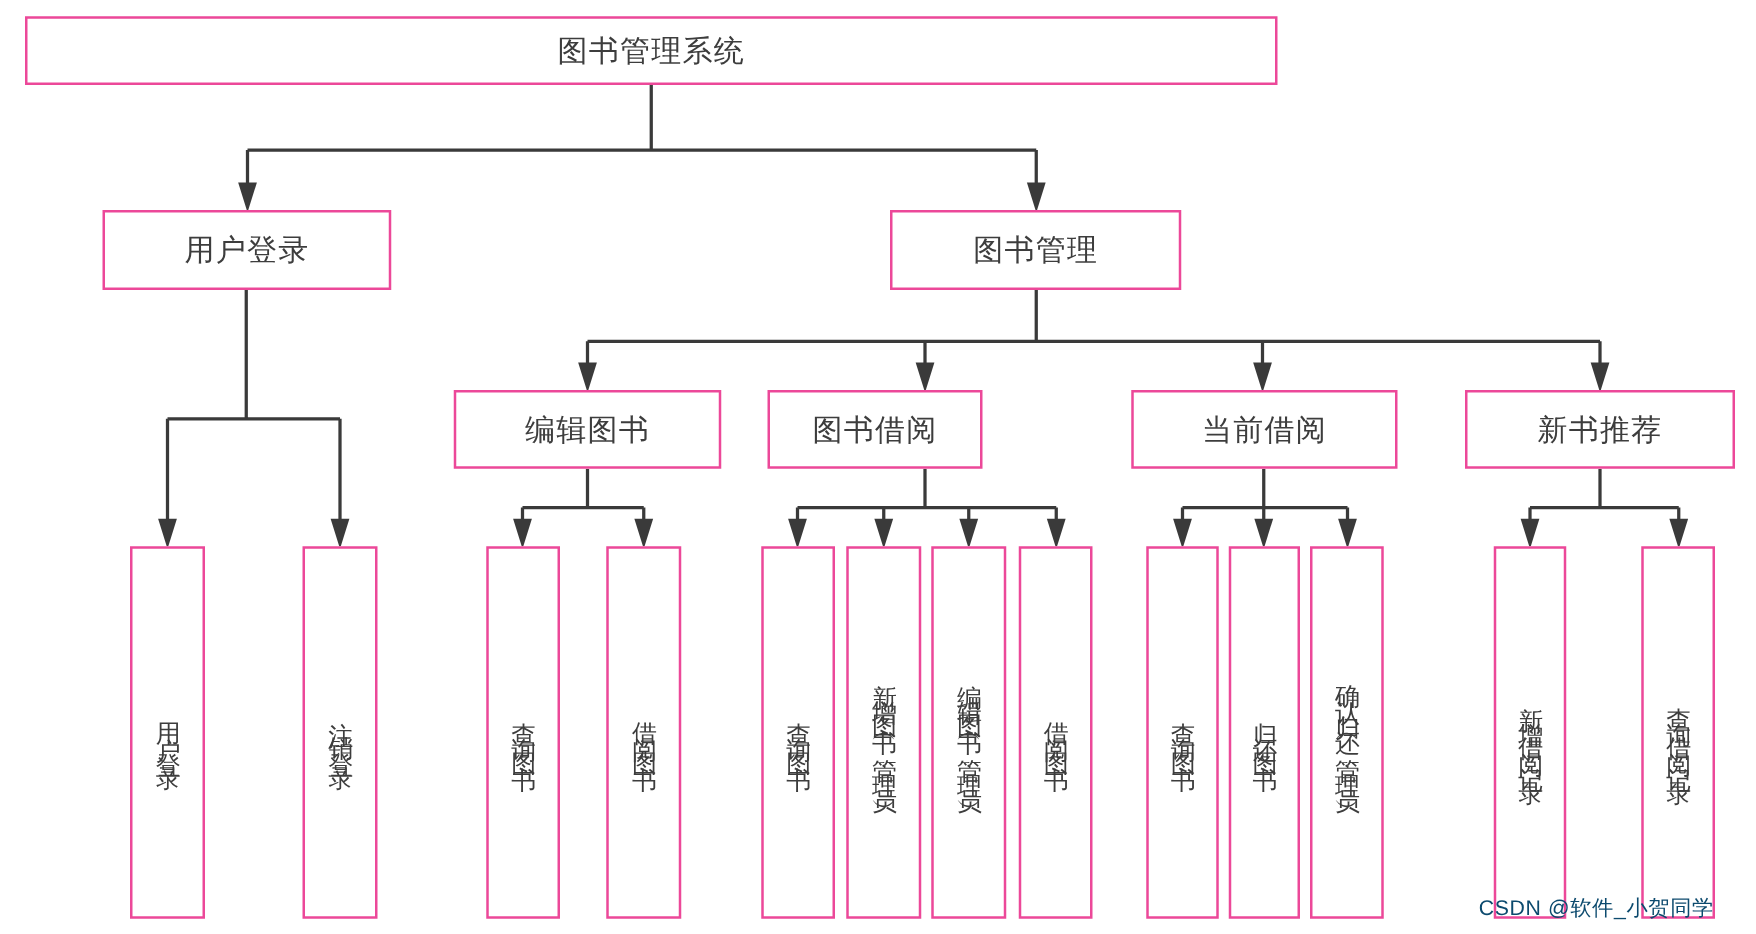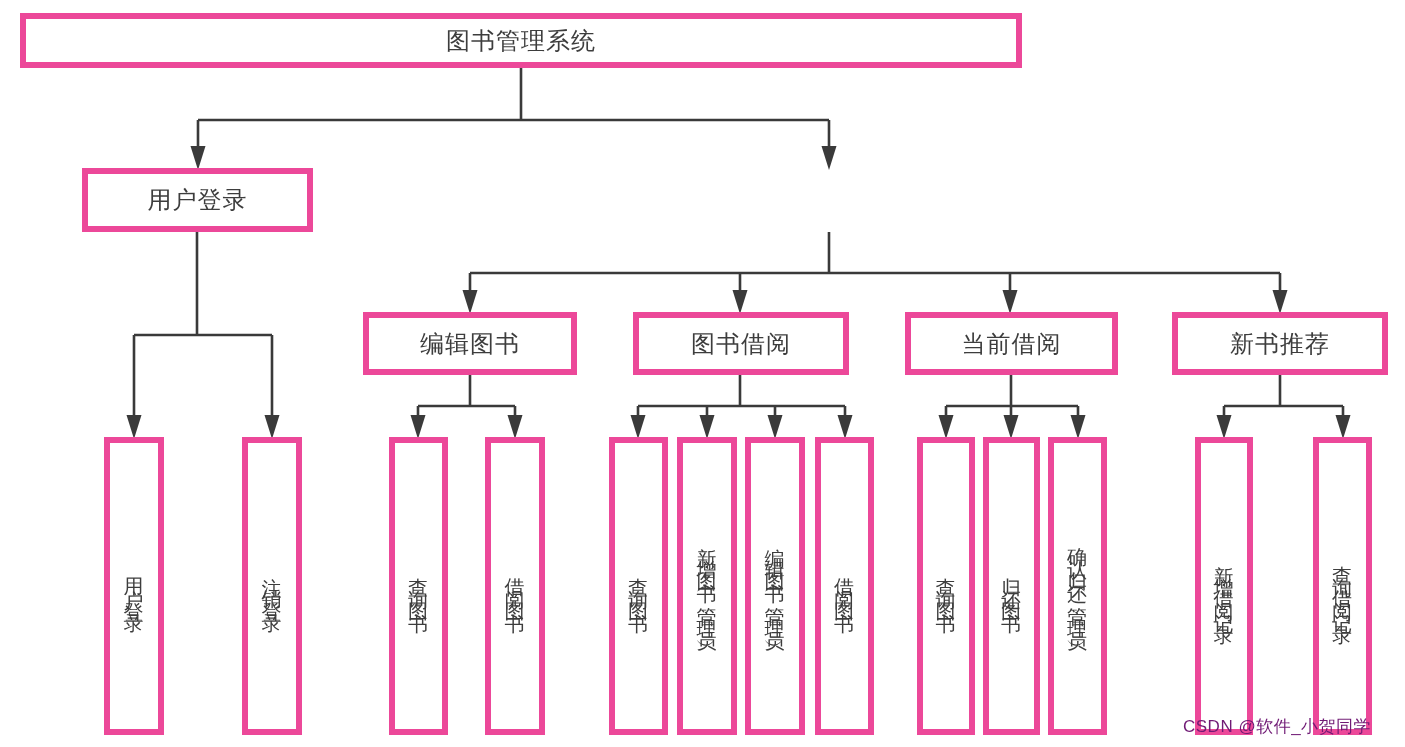--- a/index.html
+++ b/index.html
@@ -3,30 +3,30 @@
 <meta charset="utf-8">
 <style>
   html,body{margin:0;padding:0;background:#ffffff;}
   .stage{
     position:relative;width:1405px;height:747px;background:#ffffff;overflow:hidden;
     font-family:"Liberation Sans","DejaVu Sans",sans-serif;
   }
   .connectors{position:absolute;left:0;top:0;width:1405px;height:747px;pointer-events:none;}
   .node{
     position:absolute;box-sizing:border-box;background:#ffffff;
-    border:6px solid #ec4899;display:flex;align-items:center;justify-content:center;
+    border:2px solid #ec4899;display:flex;align-items:center;justify-content:center;
   }
   .h-label{font-size:24px;color:#3d3d3d;letter-spacing:1px;white-space:nowrap;}
   .leaf{top:437px;height:298px;}
   .v-label{
     writing-mode:vertical-rl;text-orientation:mixed;
     font-size:20px;line-height:1;letter-spacing:12px;color:#3d3d3d;white-space:nowrap;
   }
   .watermark{
-    position:absolute;left:1183px;top:715px;font-size:17px;color:#701a75;
+    position:absolute;left:1183px;top:715px;font-size:17px;color:#0c4a6e;
     white-space:nowrap;z-index:5;letter-spacing:0.5px;
   }
 </style>
 </head>
 <body>
 
 <div class="stage">
 
   <svg class="connectors" viewBox="0 0 1405 747" xmlns="http://www.w3.org/2000/svg">
     <path fill="none" stroke="#3a3a3a" stroke-width="2.6" d="M521 68 V120 M198 120 H829 M198 120 V150 M829 120 V150
@@ -59,25 +59,28 @@
     </g>
   </svg>
 
   <div class="node" style="left:20px;top:13px;width:1002px;height:55px">
     <span class="h-label">图书管理系统</span>
   </div>
 
   <div class="node" style="left:82px;top:168px;width:231px;height:64px">
     <span class="h-label">用户登录</span>
   </div>
+  <div class="node" style="left:712px;top:168px;width:233px;height:64px">
+    <span class="h-label">图书管理</span>
+  </div>
 
   <div class="node" style="left:363px;top:312px;width:214px;height:63px">
     <span class="h-label">编辑图书</span>
   </div>
-  <div class="node" style="left:633px;top:312px;width:216px;height:63px">
+  <div class="node" style="left:614px;top:312px;width:172px;height:63px">
     <span class="h-label">图书借阅</span>
   </div>
   <div class="node" style="left:905px;top:312px;width:213px;height:63px">
     <span class="h-label">当前借阅</span>
   </div>
   <div class="node" style="left:1172px;top:312px;width:216px;height:63px">
     <span class="h-label">新书推荐</span>
   </div>
 
   <div class="node leaf" style="left:104px;width:60px">

